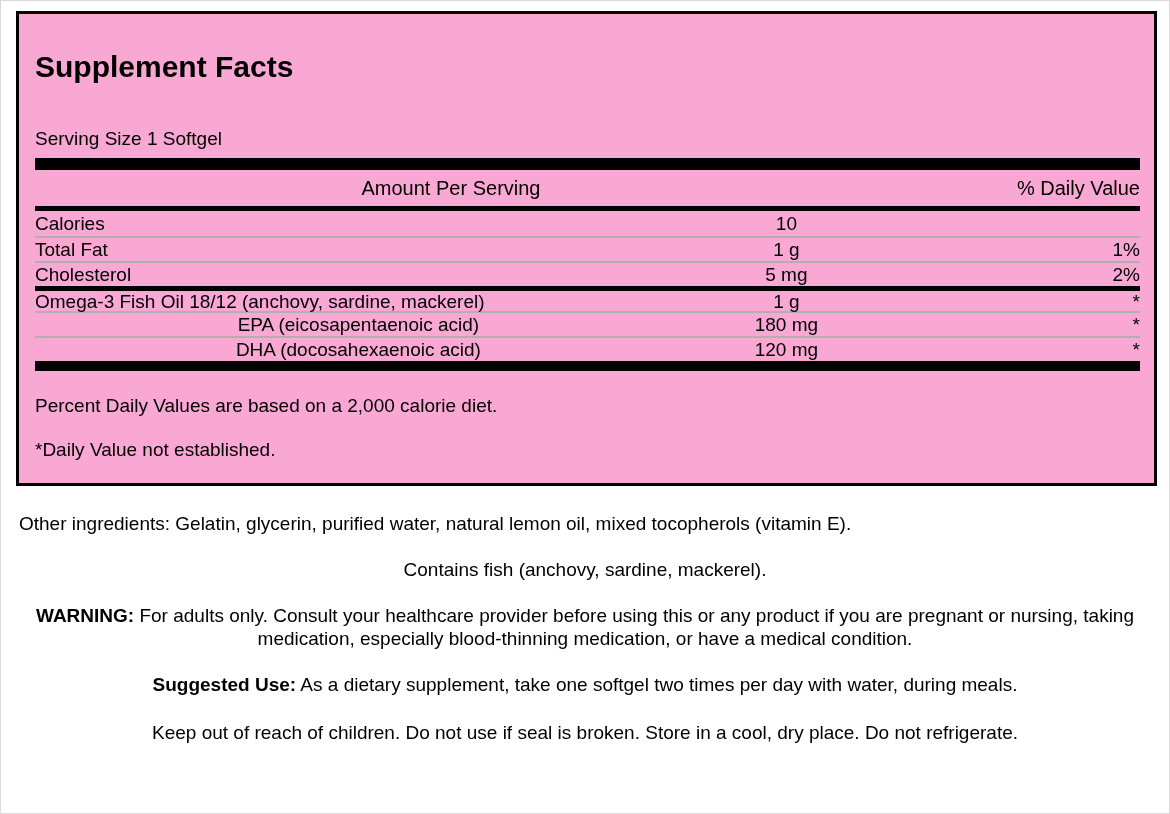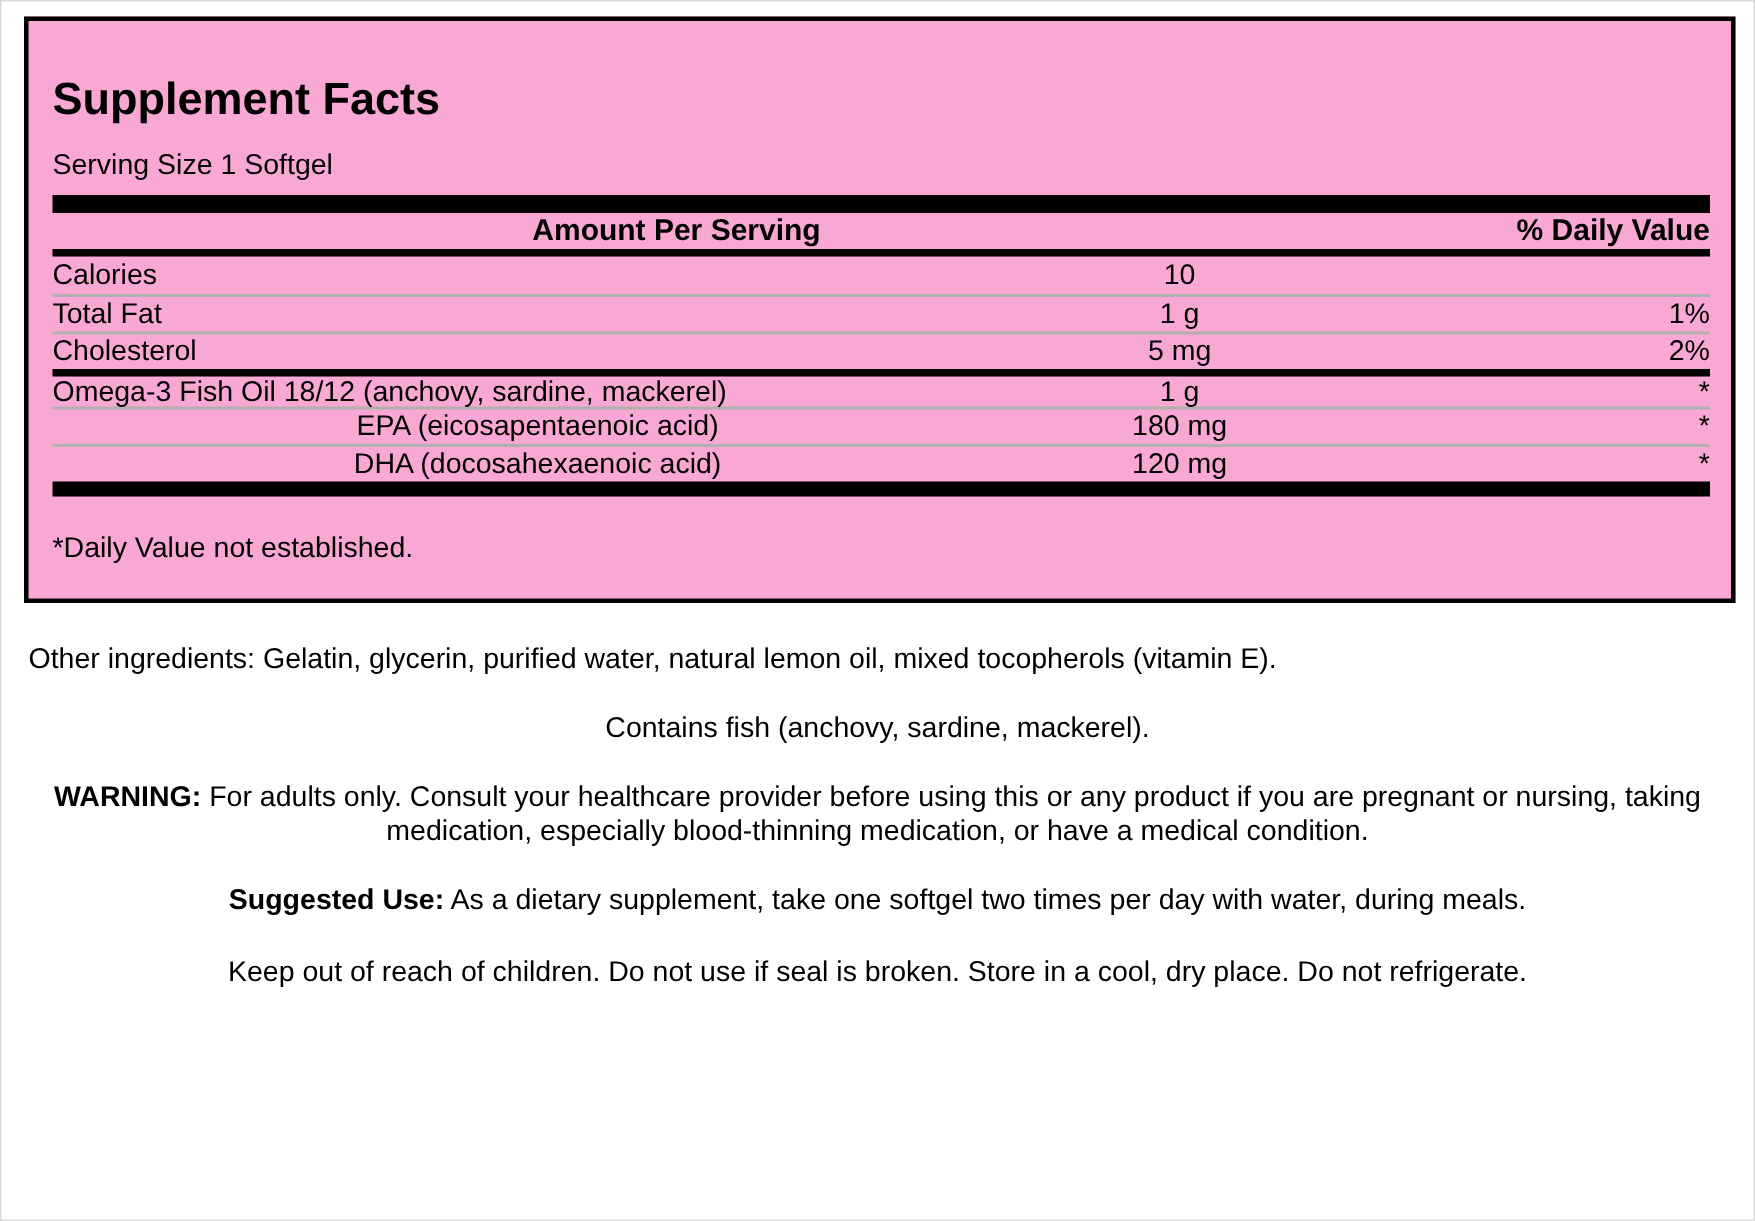--- a/index.html
+++ b/index.html
@@ -26,36 +26,36 @@
     background: #f9a8d4;
   }
   .facts-title {
     font-size: 30px;
     line-height: 34px;
     font-weight: bold;
     margin: 36px 0 0 0;
     letter-spacing: 0;
   }
   .serving {
-    margin-top: 16px;
+    margin-top: 44px;
     font-size: 19px;
     line-height: 22px;
   }
   .bar { background: #000000; width: 100%; }
   .bar-top    { height: 12px; margin-top: 8px; }
   .bar-header { height: 5px; }
   .bar-bottom { height: 10px; }
 
   .hdr-row {
     display: grid;
     grid-template-columns: 56% 24% 20%;
     align-items: center;
-    height: 24px;
+    height: 36px;
     font-size: 20px;
-    font-weight: bold;
+    font-weight: normal;
   }
   .hdr-amount { grid-column: 1 / 3; text-align: center; padding-right: 52px; white-space: nowrap; }
   .hdr-dv     { grid-column: 3; text-align: right; white-space: nowrap; }
 
   .row {
     display: grid;
     grid-template-columns: 56% 24% 20%;
     align-items: center;
     height: 25px;
     font-size: 19px;
@@ -132,20 +132,21 @@
         </div>
         <div class="row sep-thin indent">
           <span class="cell-name">DHA (docosahexaenoic acid)</span>
           <span class="cell-amount">120 mg</span>
           <span class="cell-dv">*</span>
         </div>
       </div>
 
     <div class="bar bar-bottom"></div>
 
+    <p class="fn">Percent Daily Values are based on a 2,000 calorie diet.</p>
     <p class="fn">*Daily Value not established.</p>
   </section>
 
   <section class="info">
     <p>Other ingredients: Gelatin, glycerin, purified water, natural lemon oil, mixed tocopherols (vitamin E).</p>
     <p>Contains fish (anchovy, sardine, mackerel).</p>
     <p><b>WARNING:</b><span> For adults only. Consult your healthcare provider before using this or any product if you are pregnant or nursing, taking medication, especially blood-thinning medication, or have a medical condition.</span></p>
     <p><b>Suggested Use:</b><span> As a dietary supplement, take one softgel two times per day with water, during meals.</span></p>
     <p class="last">Keep out of reach of children. Do not use if seal is broken. Store in a cool, dry place. Do not refrigerate.</p>
   </section>

